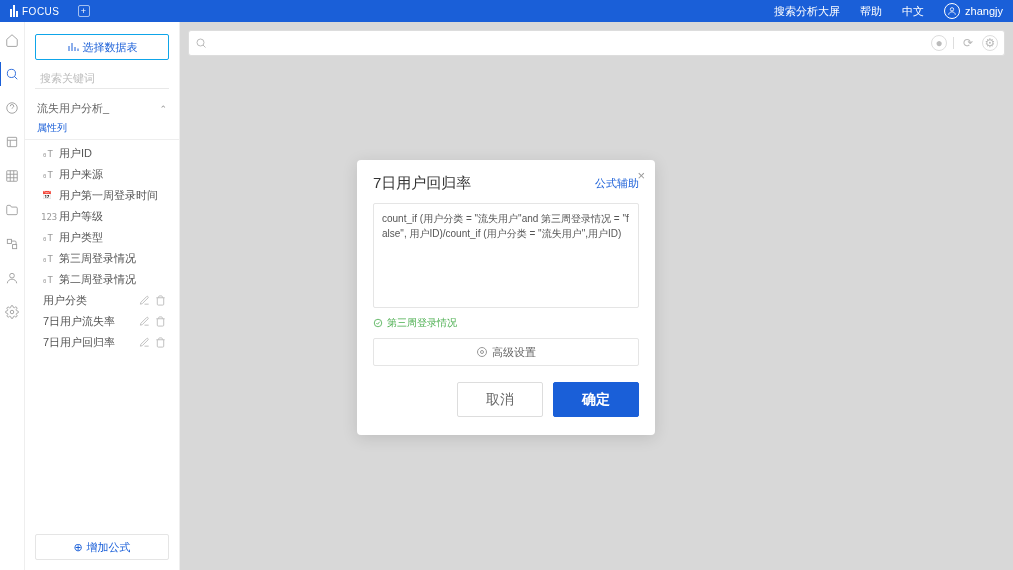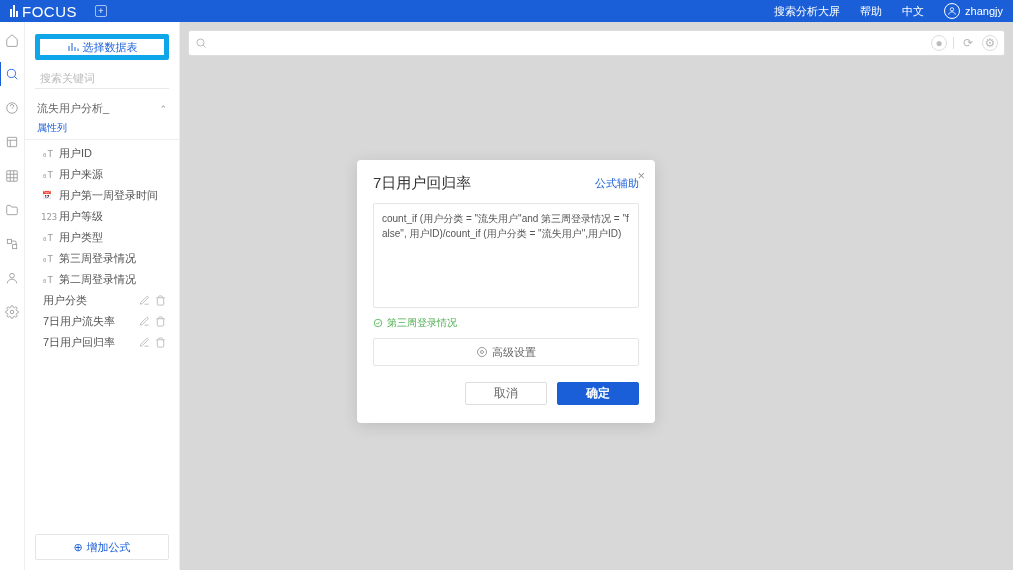--- a/index.html
+++ b/index.html
@@ -3,37 +3,37 @@
   <meta charset="utf-8">
   <style>
     * { margin: 0; padding: 0; box-sizing: border-box; }
     body { font-family: -apple-system, "PingFang SC", "Microsoft YaHei", sans-serif; font-size: 12px; color: #333; background: #f5f5f5; width: 1013px; height: 570px; overflow: hidden; position: relative; }
     
     
     .header { height: 22px; background: #1a5fd8; display: flex; align-items: center; padding: 0 10px; color: #fff; }
     .logo-bars { display: inline-flex; align-items: flex-end; gap: 1px; margin-right: 4px; }
     .logo-bars span { background: #fff; width: 2px; display: block; }
     .b1 { height: 8px; } .b2 { height: 12px; } .b3 { height: 6px; }
-    .logo-text { font-size: 15px; font-weight: 500; letter-spacing: 0.5px; }
+    .logo-text { font-size: 10px; font-weight: 500; letter-spacing: 0.5px; }
     .header .sq { margin-left: 18px; width: 12px; height: 12px; border: 1px solid rgba(255,255,255,0.6); border-radius: 2px; display: flex; align-items: center; justify-content: center; font-size: 9px; }
     .header-right { margin-left: auto; display: flex; align-items: center; gap: 20px; font-size: 11px; }
     .avatar-wrap { display: flex; align-items: center; gap: 5px; }
     .avatar { width: 16px; height: 16px; border-radius: 50%; border: 1px solid #fff; display: flex; align-items: center; justify-content: center; }
     .avatar svg { width: 10px; height: 10px; }
     
     
     .rail { width: 25px; background: #fff; position: absolute; top: 22px; bottom: 0; left: 0; display: flex; flex-direction: column; align-items: center; padding-top: 10px; gap: 18px; border-right: 1px solid #eee; }
     .rail-item { width: 16px; height: 16px; display: flex; align-items: center; justify-content: center; color: #999; cursor: pointer; }
     .rail-item.active { color: #1a5fd8; position: relative; }
     .rail-item.active::before { content: ''; position: absolute; left: -5px; top: -4px; bottom: -4px; width: 2px; background: #1a5fd8; }
     .rail-item svg { width: 14px; height: 14px; stroke: currentColor; fill: none; stroke-width: 1.5; }
     
     
     .sidebar { position: absolute; left: 25px; top: 22px; bottom: 0; width: 155px; background: #fff; border-right: 1px solid #eee; display: flex; flex-direction: column; }
-    .select-src { margin: 12px 10px 8px 10px; height: 26px; border: 5px solid #0ea5e9; border-radius: 2px; display: flex; align-items: center; justify-content: center; color: #1a5fd8; font-size: 11px; gap: 4px; cursor: pointer; }
+    .select-src { margin: 12px 10px 8px 10px; height: 26px; border: 1px solid #0ea5e9; border-radius: 2px; display: flex; align-items: center; justify-content: center; color: #1a5fd8; font-size: 11px; gap: 4px; cursor: pointer; }
     .select-src svg { width: 12px; height: 12px; stroke: currentColor; }
     .side-search { margin: 0 10px 6px 10px; display: flex; align-items: center; gap: 5px; border-bottom: 1px solid #e8e8e8; padding: 4px 0; }
     .side-search svg { width: 12px; height: 12px; stroke: #bbb; }
     .side-search input { border: none; outline: none; font-size: 11px; flex: 1; background: transparent; }
     .side-search input::placeholder { color: #bbb; }
     
     .group-hdr { display: flex; align-items: center; justify-content: space-between; padding: 6px 12px 3px; font-size: 11px; color: #666; cursor: pointer; }
     .group-hdr .chev { color: #999; font-size: 9px; }
     .group-hdr.formula .chev { transform: rotate(-90deg); display: inline-block; }
     .sub-label { padding: 2px 12px 4px; font-size: 10px; color: #1a5fd8; border-bottom: 1px solid #eee; margin-bottom: 3px; }
@@ -63,21 +63,21 @@
     .modal-close { position: absolute; right: 10px; top: 8px; color: #999; cursor: pointer; font-size: 13px; }
     .modal-hdr { display: flex; align-items: center; justify-content: space-between; margin-bottom: 10px; }
     .modal-title { font-size: 15px; color: #333; font-weight: 400; }
     .modal-help { color: #1a5fd8; font-size: 11px; cursor: pointer; }
     .modal-ta { width: 100%; min-height: 105px; border: 1px solid #e5e5e5; border-radius: 2px; padding: 7px 8px; font-size: 10px; color: #555; line-height: 1.5; resize: none; outline: none; font-family: inherit; word-break: break-all; }
     .modal-status { display: flex; align-items: center; gap: 4px; color: #4caf50; font-size: 10px; margin-top: 5px; }
     .modal-status svg { width: 10px; height: 10px; }
     .adv { display: flex; align-items: center; justify-content: center; gap: 4px; border: 1px solid #e5e5e5; border-radius: 2px; height: 28px; margin-top: 8px; font-size: 11px; color: #666; cursor: pointer; }
     .adv svg { width: 12px; height: 12px; stroke: #999; fill: none; }
     .modal-btns { display: flex; justify-content: flex-end; gap: 10px; margin-top: 16px; }
-    .btn { height: 23px; padding: 0 28px; border-radius: 2px; font-size: 12px; display: flex; align-items: center; justify-content: center; cursor: pointer; border: 1px solid #ddd; background: #fff; color: #666; }
+    .btn { height: 35px; padding: 0 28px; border-radius: 2px; font-size: 14px; display: flex; align-items: center; justify-content: center; cursor: pointer; border: 1px solid #ddd; background: #fff; color: #666; }
     .btn.primary { background: #1a5fd8; border-color: #1a5fd8; color: #fff; font-weight: bold; }
   </style>
 </head>
 <body>
 
 <div class="header">
   <span class="logo-bars">
       <span class="b1"></span>
       <span class="b2"></span>
       <span class="b3"></span>

